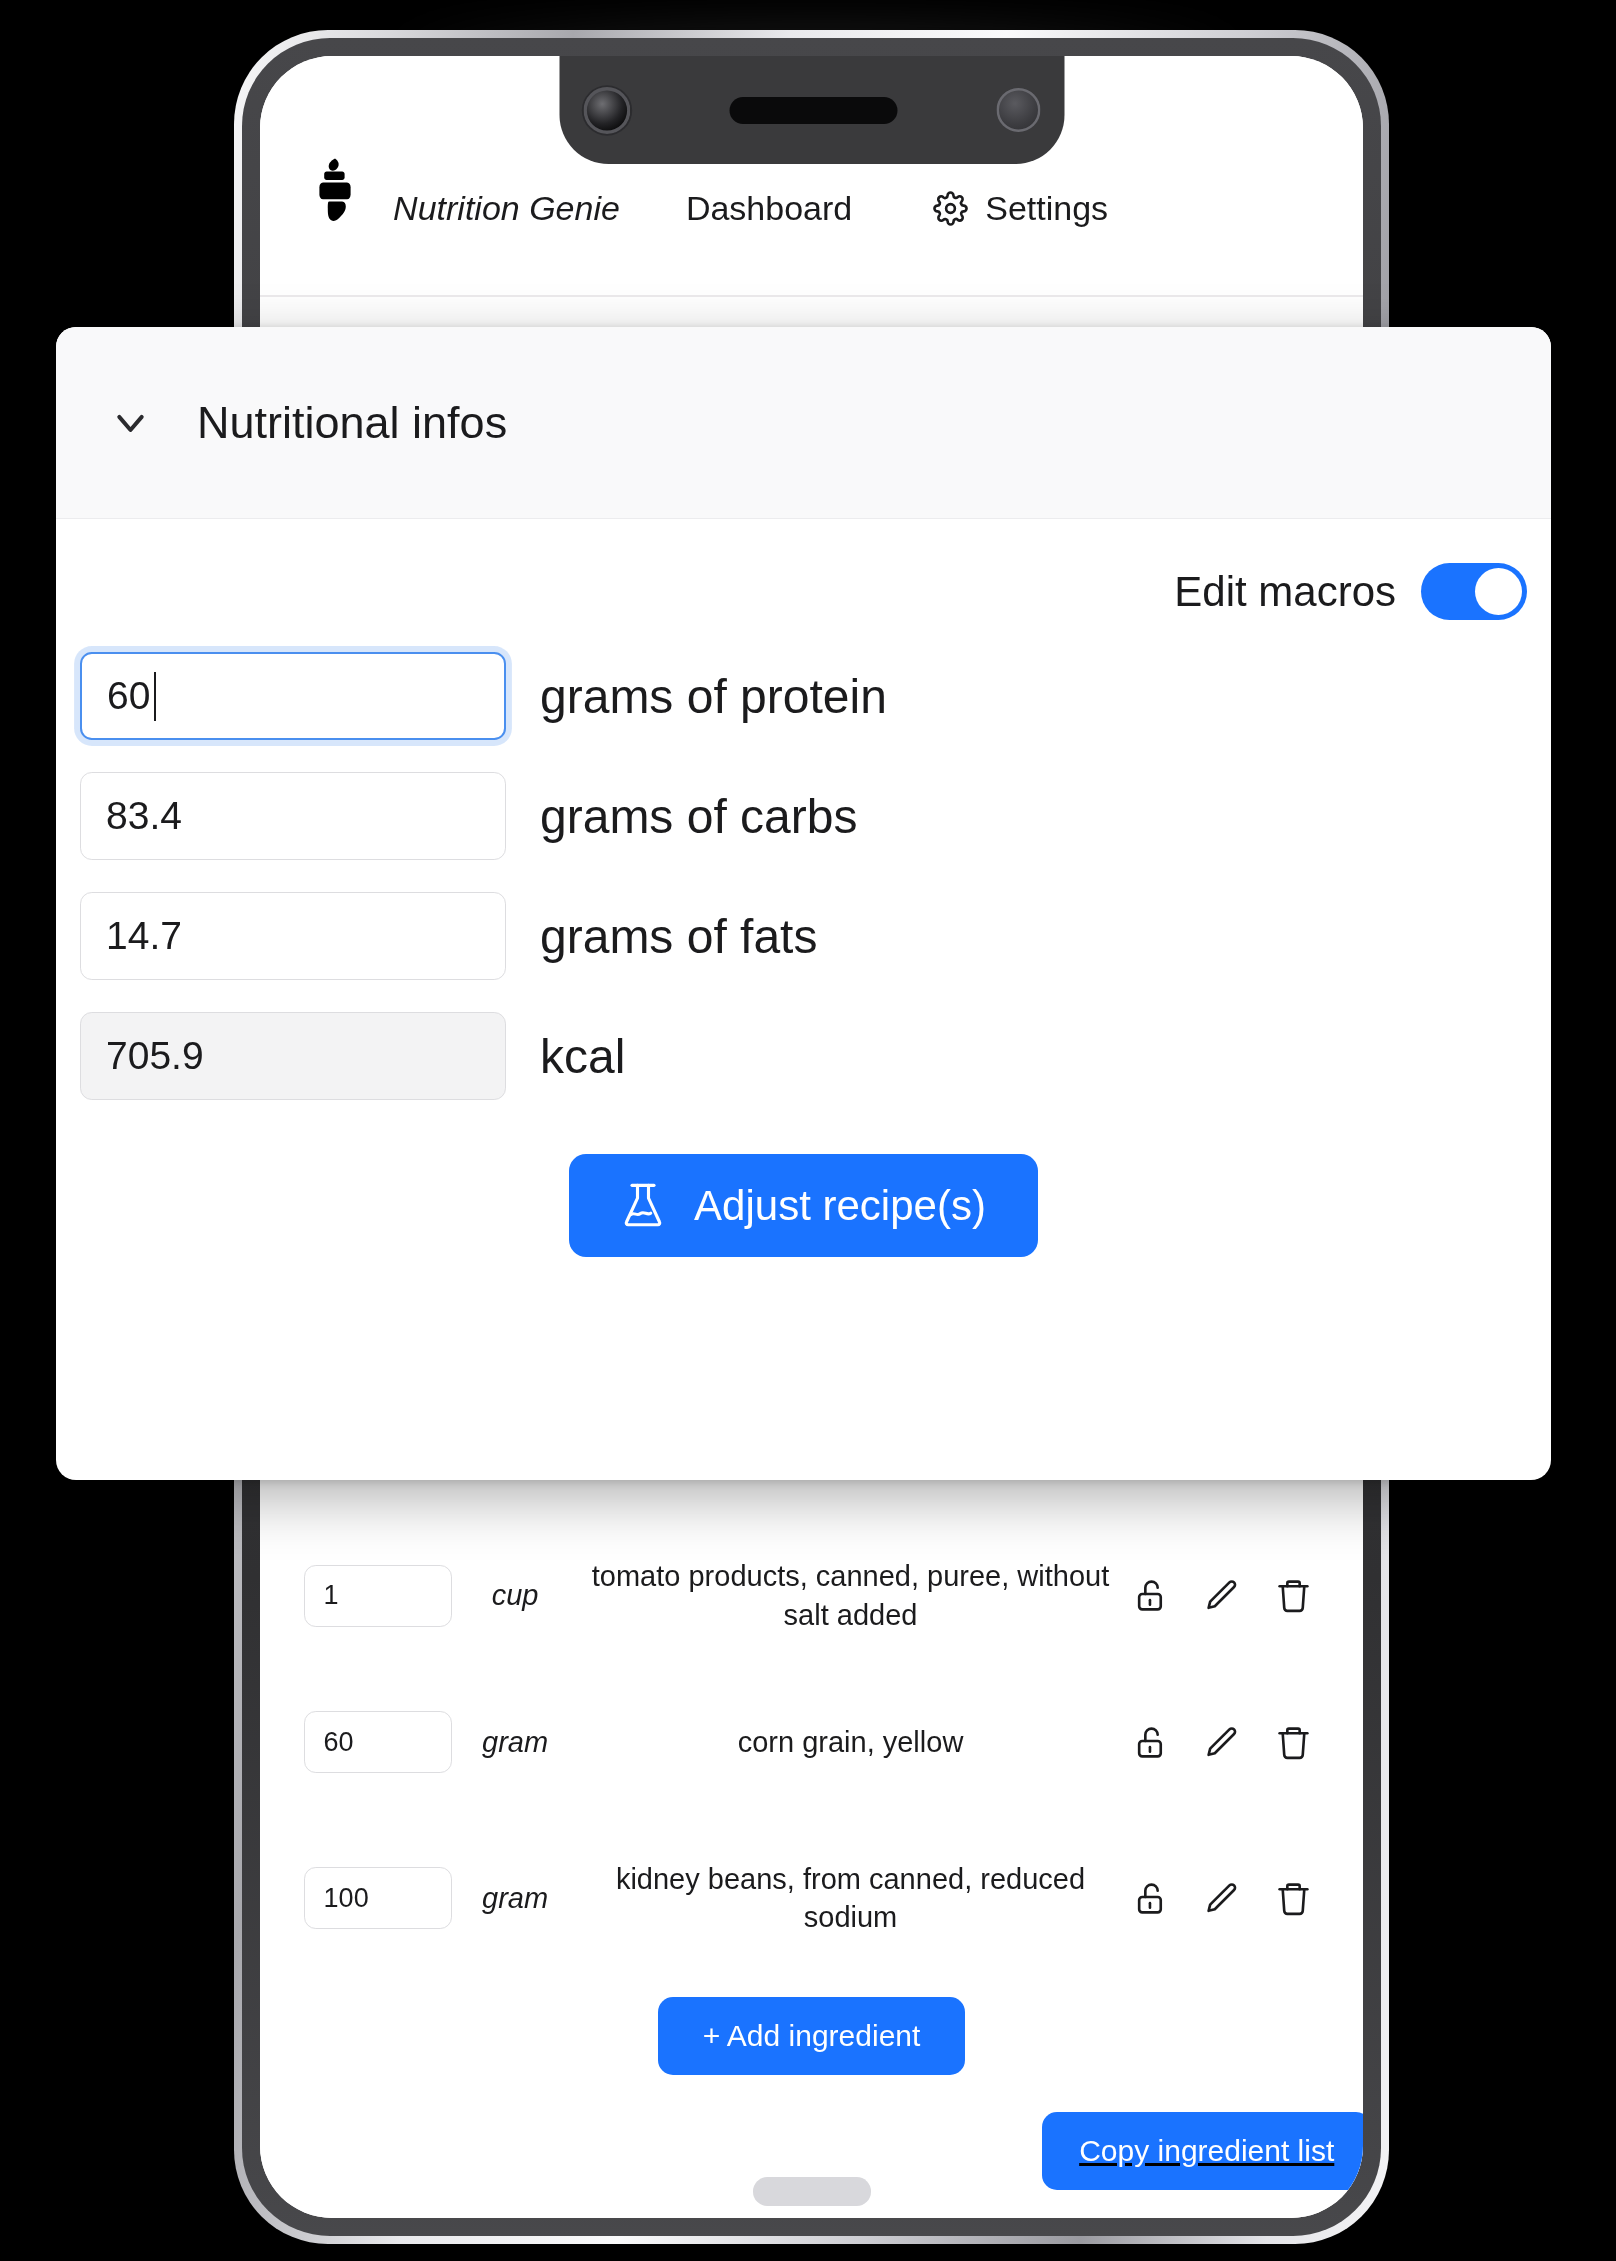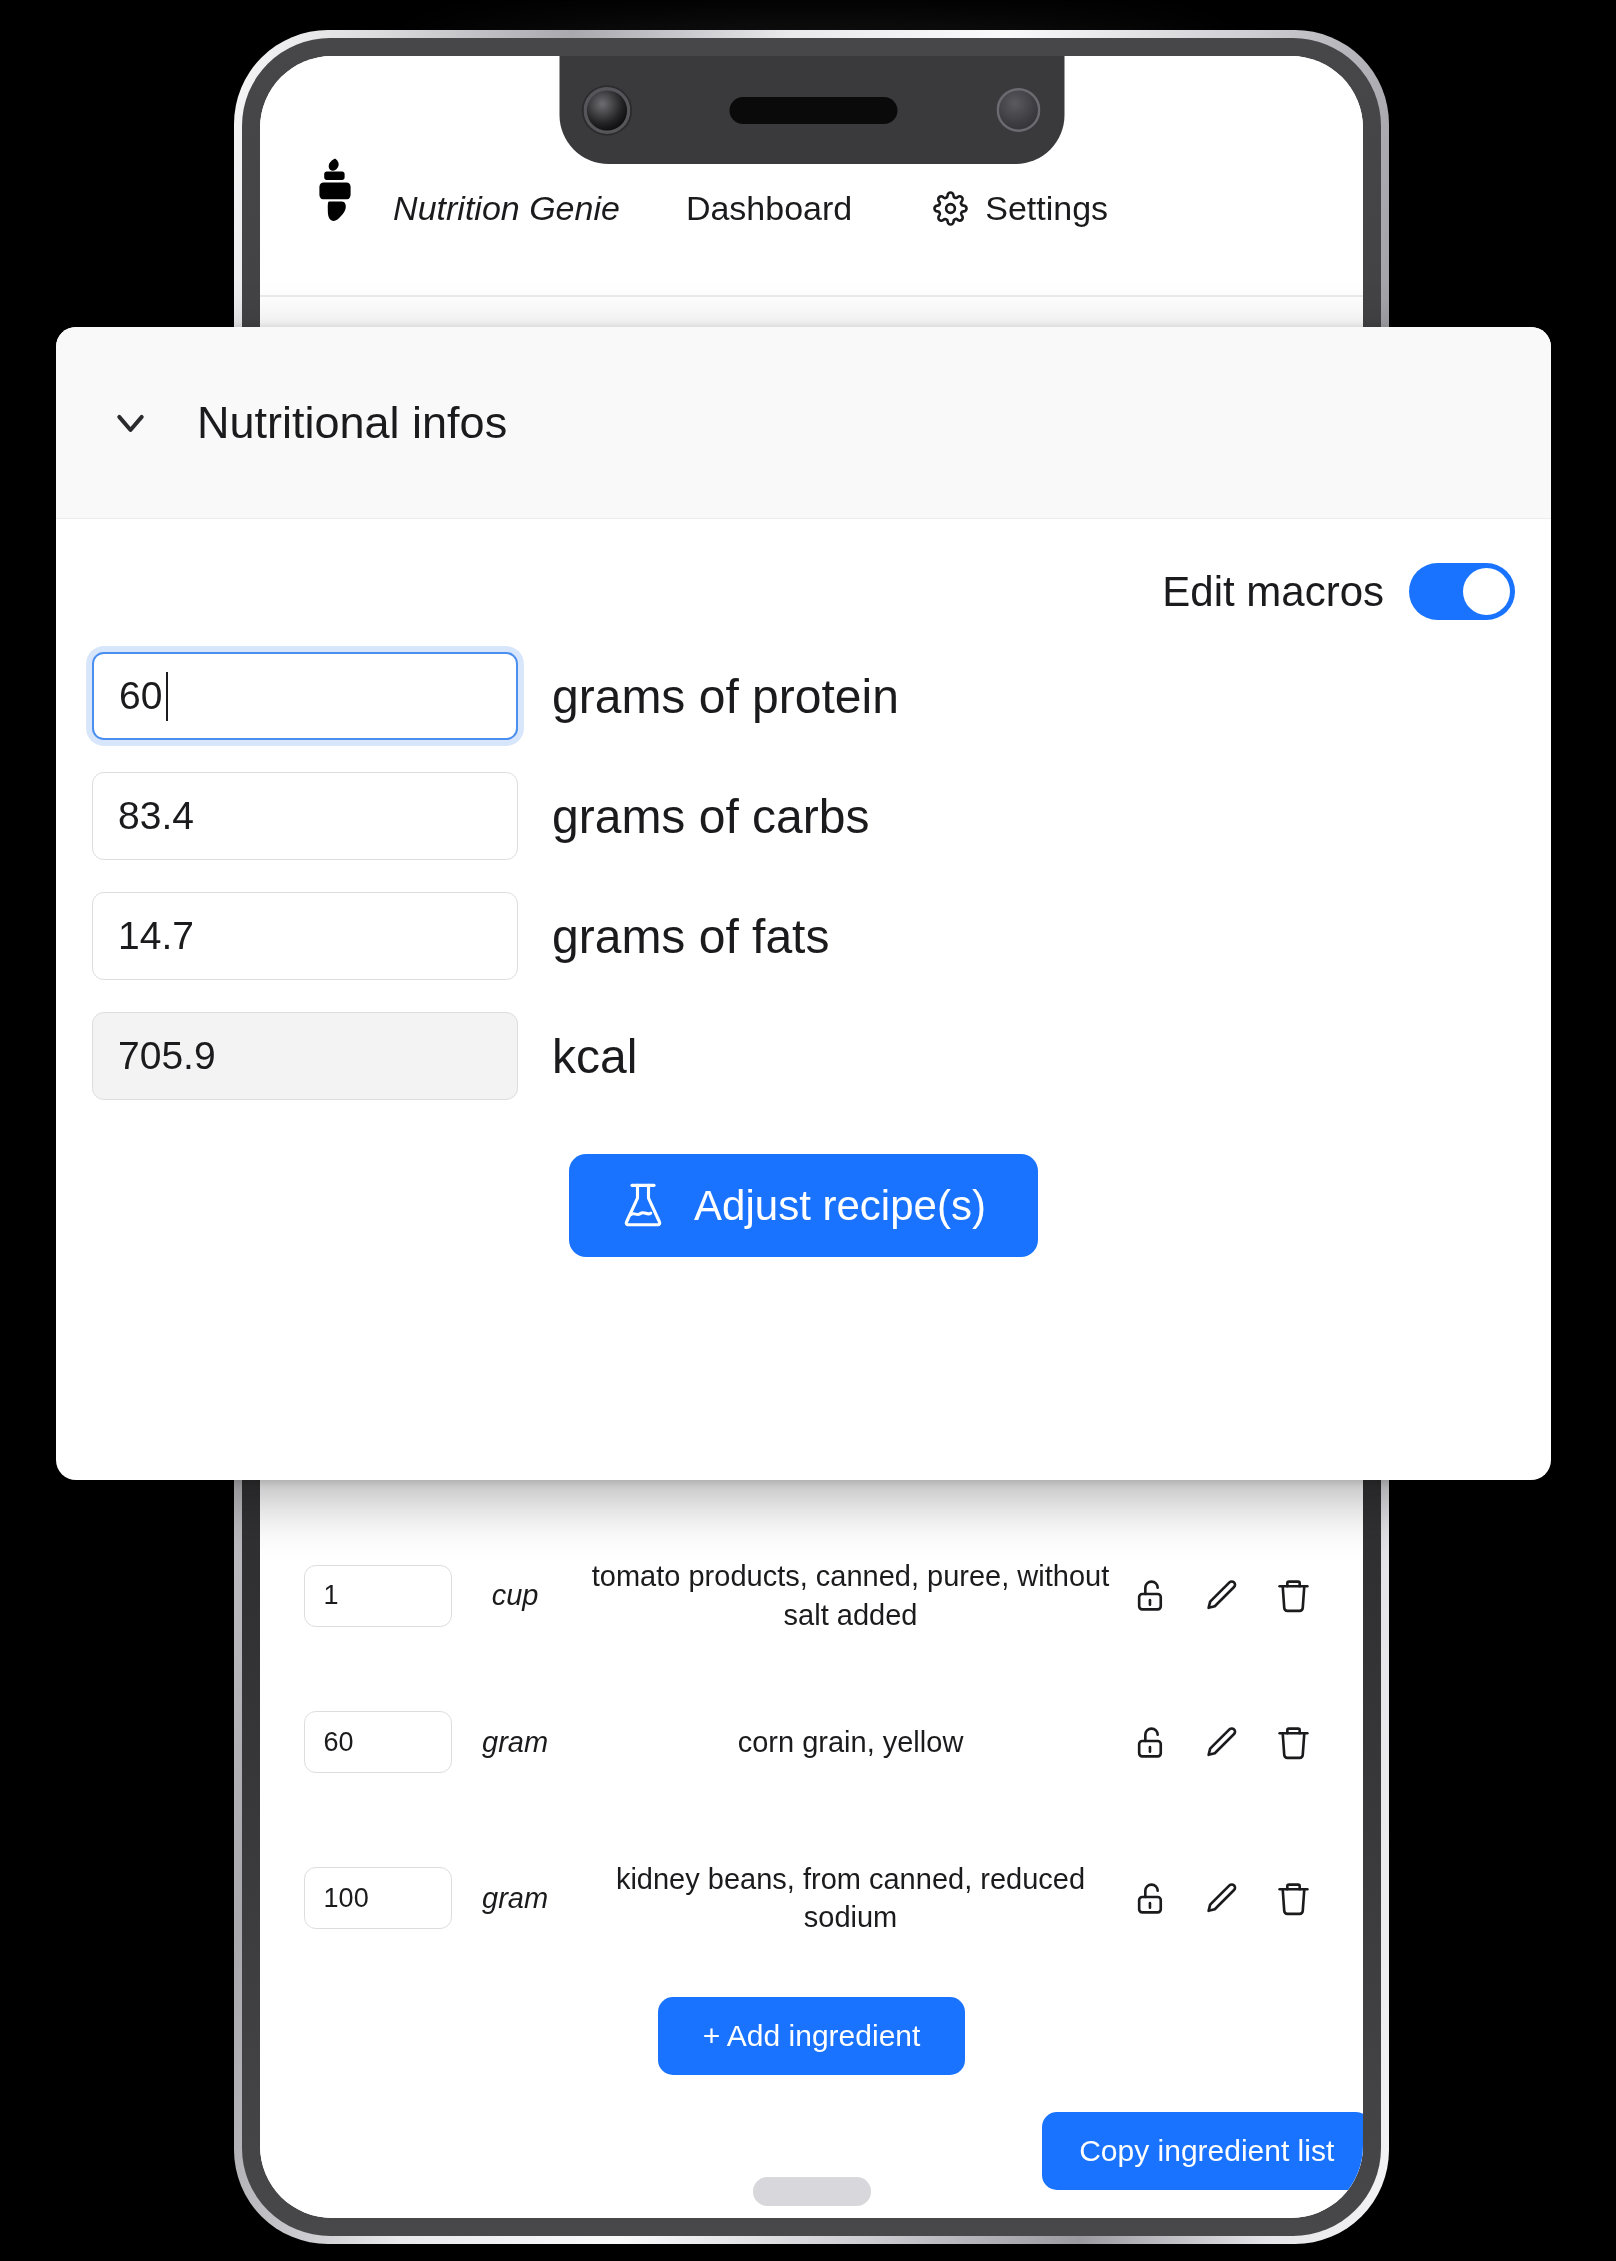--- a/index.html
+++ b/index.html
@@ -229,20 +229,21 @@
     cursor: pointer;
   }
   .btn-add {
     font-size: 30px;
     padding: 22px 45px;
   }
   .copy-row {
     display: flex;
     justify-content: flex-end;
     padding: 37px 0 0 0;
+    text-decoration: underline;
   }
   .btn-copy {
     font-size: 30px;
     padding: 22px 37px;
     border-top-right-radius: 15px;
     border-bottom-right-radius: 15px;
     margin-right: -8.4px;
   }
 
   
@@ -267,21 +268,21 @@
     padding-left: 52px;
     gap: 44px;
   }
   .chev-icon { width: 45px; height: 45px; flex: 0 0 auto; }
   .modal-title {
     font-size: 45px;
     color: #1b1b1d;
   }
 
   .modal-body {
-    padding: 0 36px;
+    padding: 0 24px;
   }
 
   .macros-toggle-row {
     display: flex;
     align-items: center;
     justify-content: flex-end;
     gap: 25px;
     padding-top: 44px;
   }
   .macros-label {

